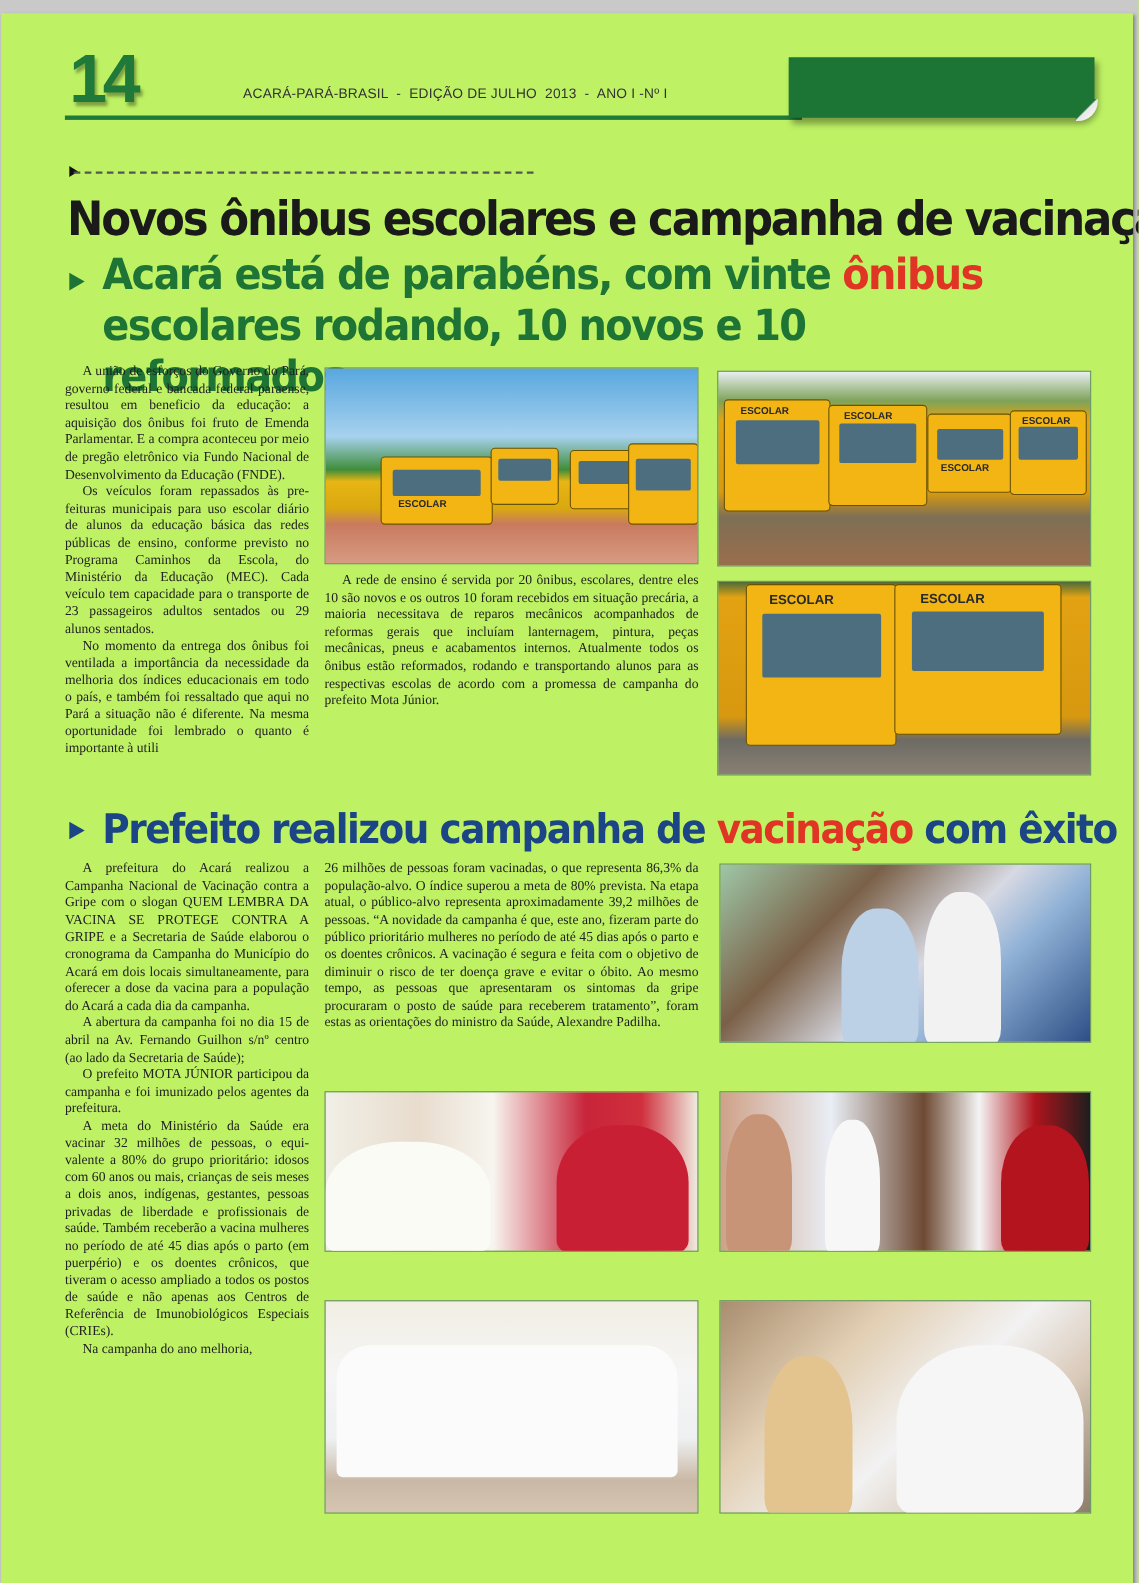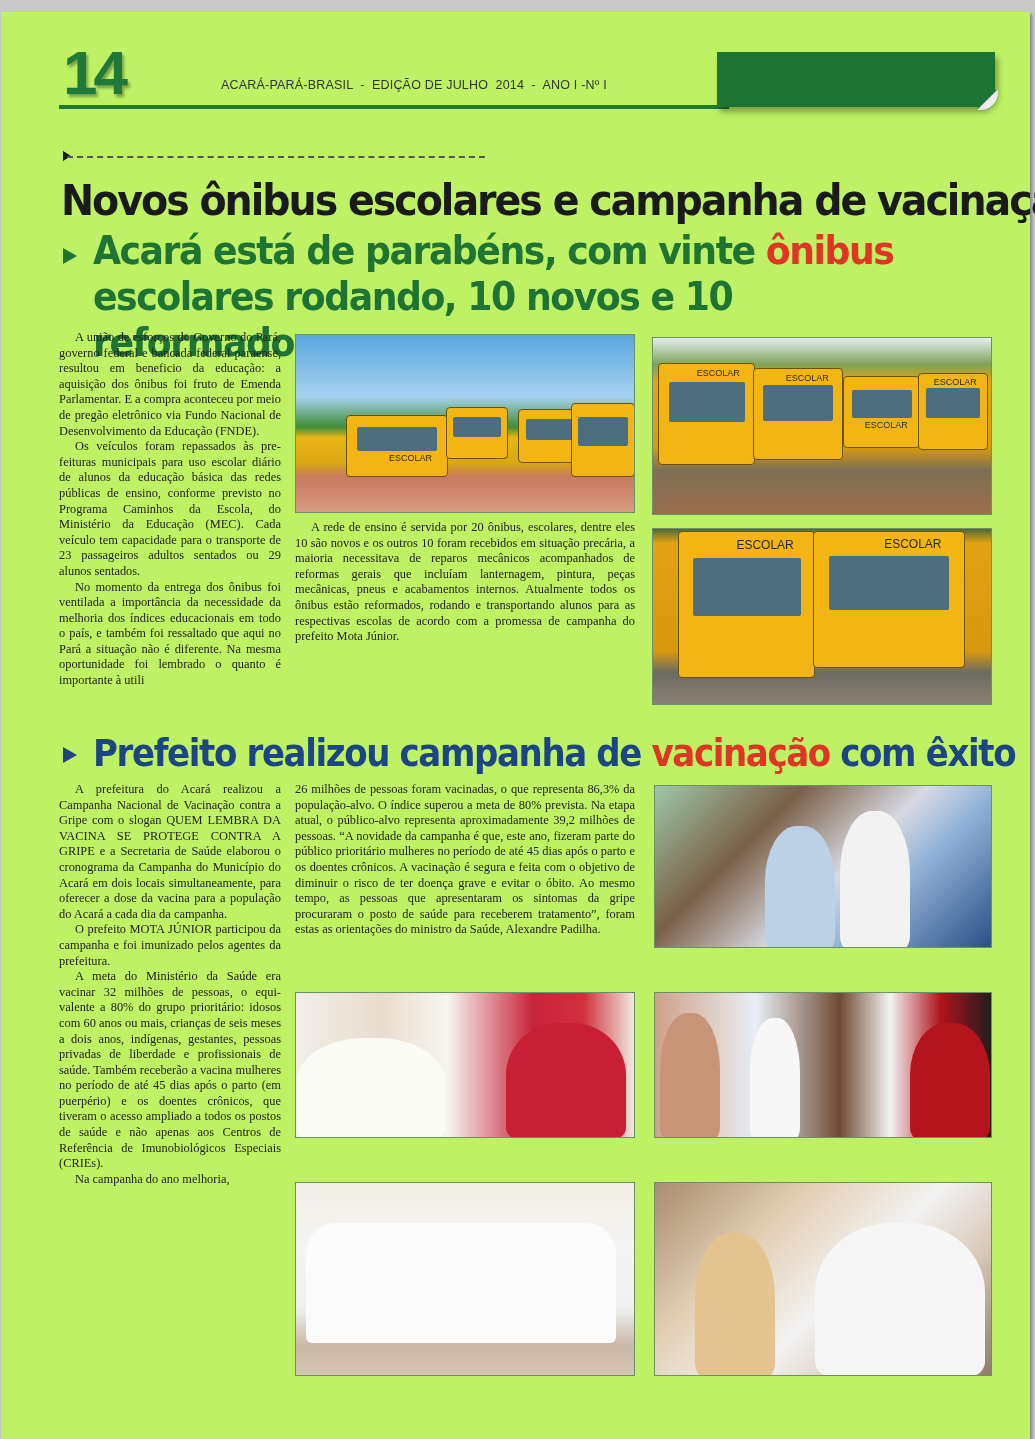--- a/index.html
+++ b/index.html
@@ -118,31 +118,31 @@
         background: linear-gradient(180deg, #f1eee3 0%, #f5f5f5 35%, #eef0f1 65%, #c9b8a5 85%, #d6c5b1 100%); }
   .p8 { left: 653px; top: 1170px; width: 338px; height: 194px;
         background: linear-gradient(135deg, #a98d6f 0%, #e2cfb4 30%, #f2f2f2 55%, #d9c9b8 75%, #8e7c6a 100%); }
 
   .bus {
     position: absolute; background: #f2b514; border: 1px solid #6b5200; border-radius: 4px;
   }
   .bus .win { position: absolute; left: 10%; top: 18%; width: 80%; height: 40%; background: #4c6e7e; border-radius: 2px; }
   .bus .sign {
     position: absolute; left: 15%; top: 4%; width: 70%; font-family: "Liberation Sans", sans-serif;
-    font-weight: normal; font-size: 9px; color: #2a2a2a; text-align: right;
+    font-weight: bold; font-size: 9px; color: #2a2a2a; text-align: left;
   }
   .person { position: absolute; border-radius: 45% 45% 10% 10%; }
 </style>
 </head>
 <body>
 
 <div class="page">
 
   <div class="page-num">14</div>
-  <div class="header-meta">ACARÁ-PARÁ-BRASIL  -  EDIÇÃO DE JULHO  2014  -  ANO I -Nº I</div>
+  <div class="header-meta">ACARÁ-PARÁ-BRASIL  -  EDIÇÃO DE JULHO  2013  -  ANO I -Nº I</div>
   <div class="header-rule"></div>
   <div class="masthead">
     <div class="curl"></div>
   </div>
 
   <div class="section-arrow"></div>
   <div class="section-dash"></div>
 
   <div class="main-headline">Novos ônibus escolares e campanha de vacinação</div>
   <div class="tri green"></div>
@@ -199,20 +199,21 @@
         <div class="sign" style="font-size:12px;">ESCOLAR</div>
         <div class="win"></div>
       </div>
   </div>
 
   <div class="tri blue"></div>
   <div class="vac-headline"><span>Prefeito realizou campanha de </span><span class="hl">vacinação</span><span> com êxito</span></div>
 
   <div class="col col3">
     <p>A prefeitura do Acará realizou a Campanha Nacional de Vacinação contra a Gripe com o slogan QUEM LEMBRA DA VACINA SE PROTEGE CONTRA A GRIPE  e a Secretaria de Saúde elaborou o cronograma da Campanha do Município do Aca­rá em dois locais simultaneamente, para oferecer a dose da vacina para a população do  Acará a cada dia da campanha.</p>
+    <p>A abertura da campanha foi no dia 15 de abril na  Av. Fernando Guilhon s/nº centro (ao lado da Secretaria de Saúde);</p>
     <p>O prefeito MOTA JÚNIOR parti­cipou da campanha e foi imunizado pelos agentes da prefeitura.</p>
     <p>A meta do Ministério da Saúde era vacinar 32 milhões de pessoas, o equi­valente a 80% do grupo prioritário: idosos com 60 anos ou mais, crianças de seis meses a dois anos, indígenas, gestantes, pessoas privadas de liberda­de e profissionais de saúde. Também receberão a vacina mulheres no perí­odo de até 45 dias após o parto (em puerpério) e os doentes crônicos, que tiveram o acesso ampliado a todos os postos de saúde e não apenas aos Centros de Referência de Imunobio­lógicos Especiais (CRIEs).</p>
     <p>Na campanha do ano melhoria,</p>
   </div>
   <div class="col col4">
     <p class="noindent">26 milhões de pessoas foram vacinadas, o que represen­ta 86,3% da população-alvo. O índice superou a meta de 80% prevista. Na etapa atual, o público-alvo representa aproximadamente 39,2 milhões de pessoas. “A novidade da campanha é que, este ano, fizeram parte do público prioritário mulheres no período de até 45 dias após o par­to e os doentes crônicos. A vacinação é segura e feita com o objetivo de diminuir o risco de ter doença grave e evitar o óbito. Ao mesmo tempo, as pessoas que apresentaram os sintomas da gripe  procuraram o posto de saúde para rece­berem tratamento”, foram estas as orientações do ministro da Saúde, Alexandre Padilha.</p>
   </div>
 
   <div class="photo p4">
     <div class="person" style="left:110px;top:40px;width:70px;height:123px;background:#bcd0e6;"></div>

